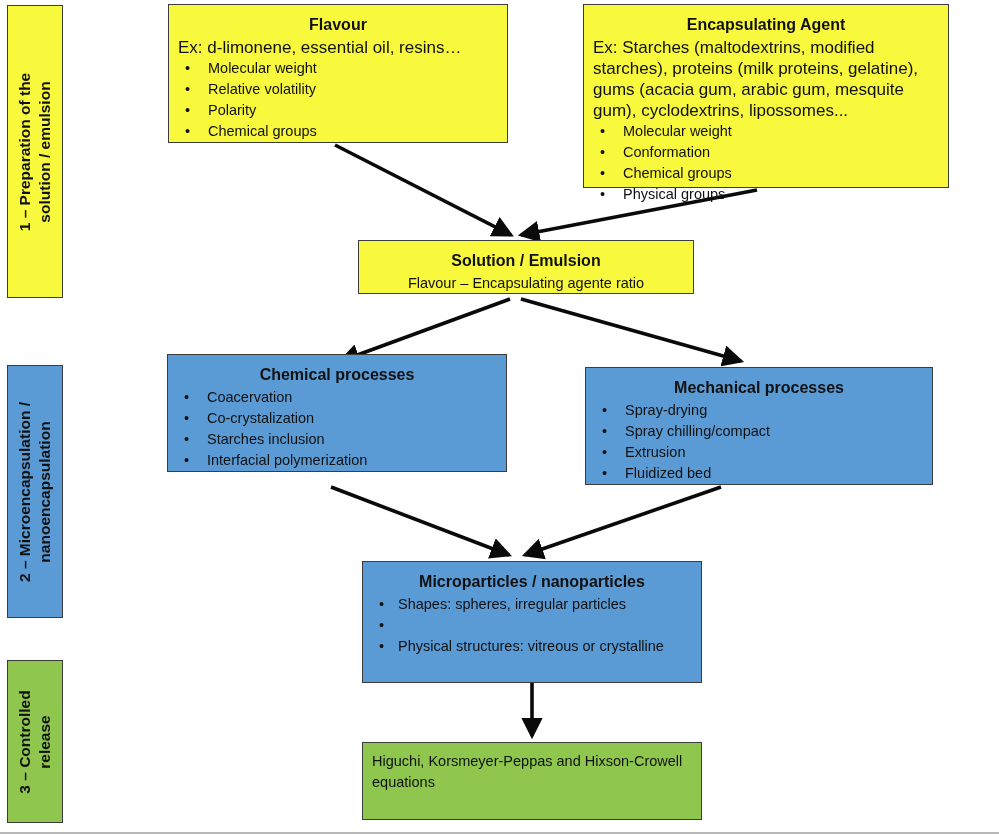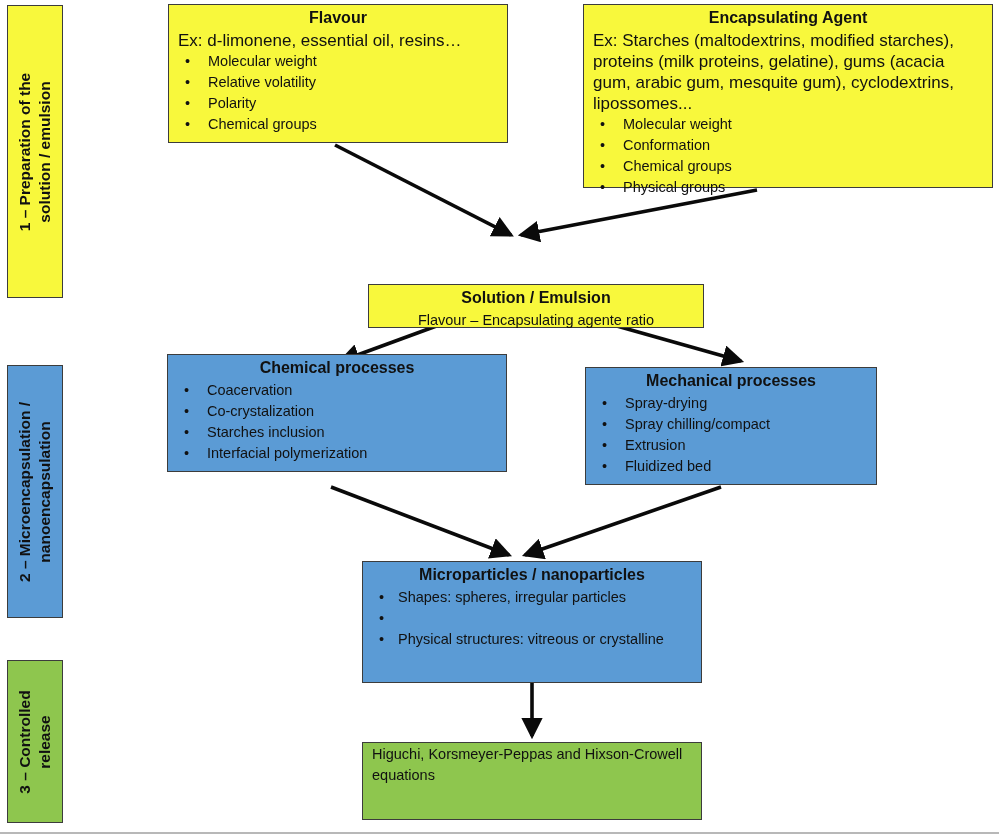--- a/index.html
+++ b/index.html
@@ -2,21 +2,21 @@
 <html><head>
 <meta charset="utf-8">
 <style>
   html,body{margin:0;padding:0;background:#ffffff;}
   .canvas{
     position:relative;width:999px;height:834px;background:#ffffff;overflow:hidden;
     font-family:"Liberation Sans", sans-serif;color:#111;
   }
   .box{
     position:absolute;box-sizing:border-box;border:1px solid #3c3c3c;
-    padding:1px 9px 6px 9px;
+    padding:8px 9px 6px 9px;
   }
   .fill-yellow{background:#f8f83c;}
   .fill-blue{background:#5b9bd5;}
   .fill-green{background:#8ec64e;}
   .box .title{font-weight:700;font-size:16px;line-height:21px;text-align:center;margin:1px 0 2px 0;}
   .box .intro{font-size:17px;line-height:21px;}
   .bullet-row{display:flex;font-size:14.5px;line-height:21px;}
   .bullet-row .dot{flex:0 0 30px;box-sizing:border-box;padding-left:7px;}
   .bullet-row .bullet-text{white-space:nowrap;}
   .micro .bullet-row .dot{flex:0 0 26px;}
@@ -82,21 +82,21 @@
           <span class="dot">•</span>
           <span class="bullet-text">Polarity</span>
         </div>
         <div class="bullet-row">
           <span class="dot">•</span>
           <span class="bullet-text">Chemical groups</span>
         </div>
       </div>
   </div>
 
-  <div class="box fill-yellow" style="left:583px;top:4px;width:410px;height:184px;">
+  <div class="box fill-yellow" style="left:583px;top:4px;width:366px;height:184px;">
     <div class="title">Encapsulating Agent</div>
     <div class="intro">Ex: Starches (maltodextrins, modified starches), proteins (milk proteins, gelatine), gums (acacia gum, arabic gum, mesquite gum), cyclodextrins, lipossomes...</div>
     <div>
         <div class="bullet-row">
           <span class="dot">•</span>
           <span class="bullet-text">Molecular weight</span>
         </div>
         <div class="bullet-row">
           <span class="dot">•</span>
           <span class="bullet-text">Conformation</span>
@@ -105,21 +105,21 @@
           <span class="dot">•</span>
           <span class="bullet-text">Chemical groups</span>
         </div>
         <div class="bullet-row">
           <span class="dot">•</span>
           <span class="bullet-text">Physical groups</span>
         </div>
       </div>
   </div>
 
-  <div class="box fill-yellow" style="left:368px;top:240px;width:336px;height:44px;margin-top:44px;">
+  <div class="box fill-yellow" style="left:358px;top:240px;width:336px;height:54px;">
     <div class="title">Solution / Emulsion</div>
     <div class="subtitle">Flavour – Encapsulating agente ratio</div>
   </div>
 
   <div class="box fill-blue" style="left:167px;top:354px;width:340px;height:118px;">
     <div class="title">Chemical processes</div>
     <div>
         <div class="bullet-row">
           <span class="dot">•</span>
           <span class="bullet-text">Coacervation</span>
@@ -132,21 +132,21 @@
           <span class="dot">•</span>
           <span class="bullet-text">Starches inclusion</span>
         </div>
         <div class="bullet-row">
           <span class="dot">•</span>
           <span class="bullet-text">Interfacial polymerization</span>
         </div>
       </div>
   </div>
 
-  <div class="box fill-blue" style="left:585px;top:367px;width:292px;height:118px;">
+  <div class="box fill-blue" style="left:585px;top:367px;width:348px;height:118px;">
     <div class="title">Mechanical processes</div>
     <div>
         <div class="bullet-row">
           <span class="dot">•</span>
           <span class="bullet-text">Spray-drying</span>
         </div>
         <div class="bullet-row">
           <span class="dot">•</span>
           <span class="bullet-text">Spray chilling/compact</span>
         </div>

